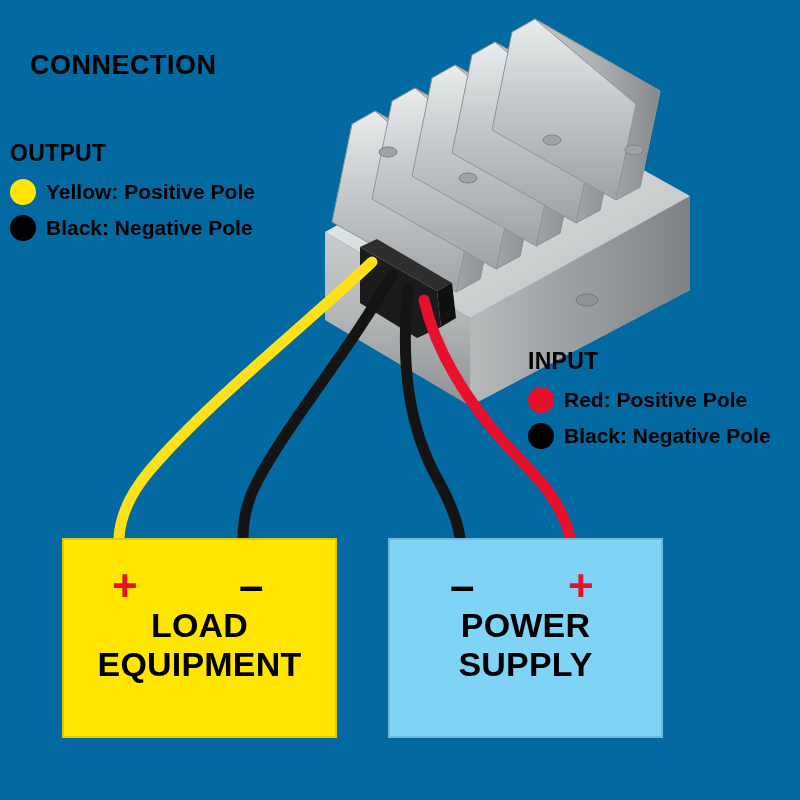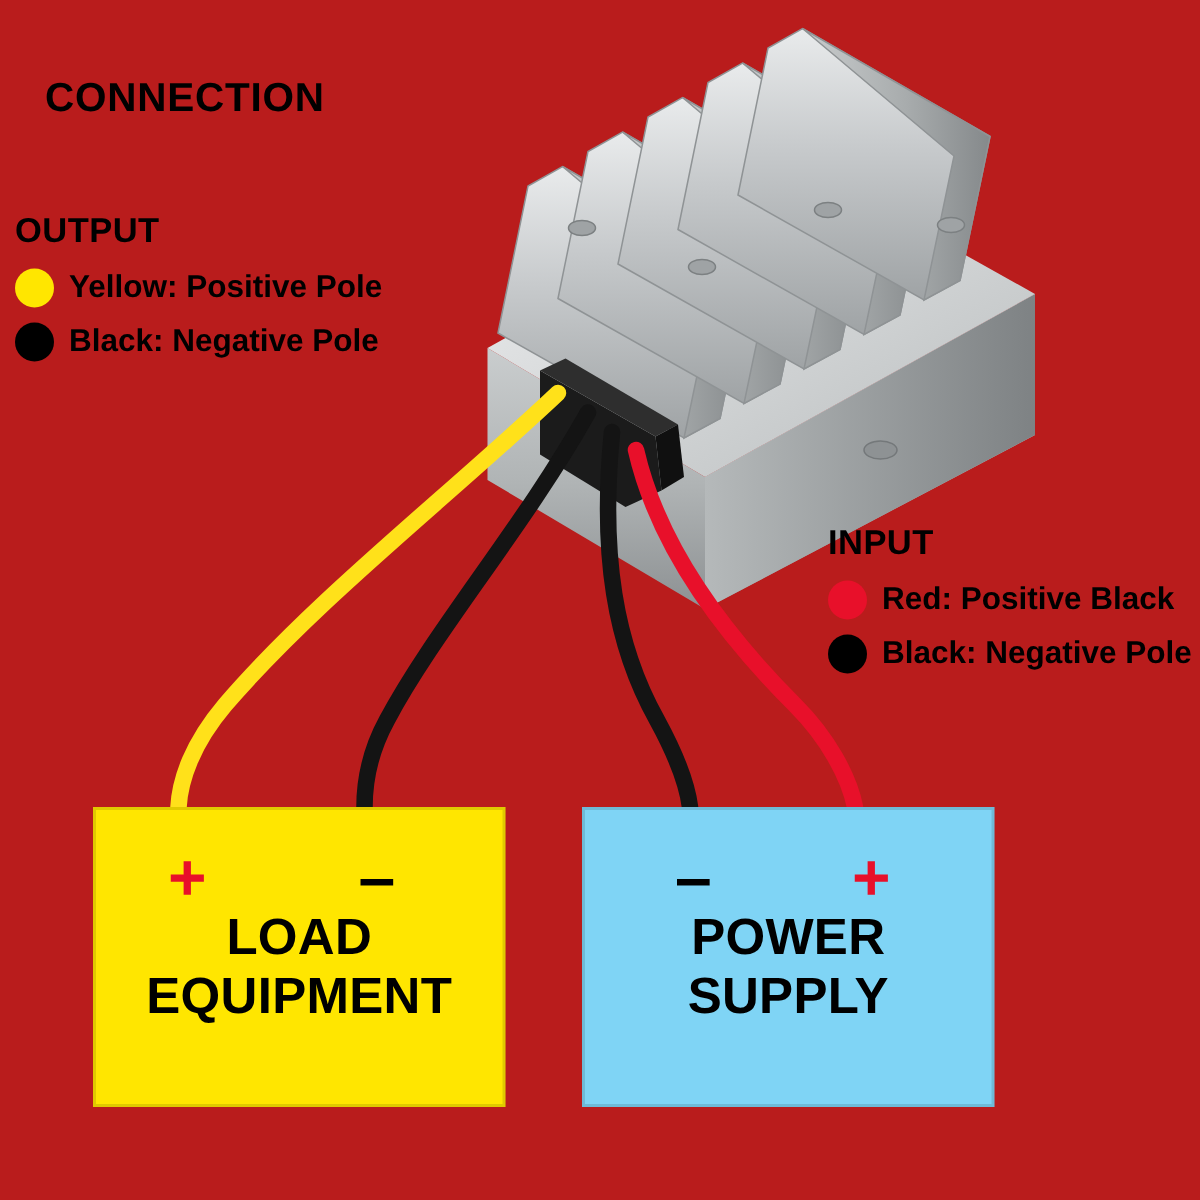--- a/index.html
+++ b/index.html
@@ -7,21 +7,21 @@
     padding: 0;
     background: #ffffff;
   }
   body {
     font-family: "Liberation Sans", sans-serif;
   }
   #stage {
     position: relative;
     width: 800px;
     height: 800px;
-    background: #b91c1c;
+    background: #0369a1;
     overflow: hidden;
   }
   .abs { position: absolute; }
 
   
   .title {
     left: 30px;
     top: 50px;
     font-size: 27px;
     font-weight: bold;
@@ -173,25 +173,25 @@
     <div class="legend-row" style="margin-top:12px;">
       <span class="legend-dot" style="background:#ffe600;"></span>
       <span class="legend-text">Yellow: Positive Pole</span>
     </div>
     <div class="legend-row" style="margin-top:10px;">
       <span class="legend-dot" style="background:#000000;"></span>
       <span class="legend-text">Black: Negative Pole</span>
     </div>
   </div>
 
-  <div class="abs" style="left:552px; top:348px;">
+  <div class="abs" style="left:528px; top:348px;">
     <div class="section-label">INPUT</div>
     <div class="legend-row" style="margin-top:12px;">
       <span class="legend-dot" style="background:#e8102a;"></span>
-      <span class="legend-text">Red: Positive Black</span>
+      <span class="legend-text">Red: Positive Pole</span>
     </div>
     <div class="legend-row" style="margin-top:10px;">
       <span class="legend-dot" style="background:#000000;"></span>
       <span class="legend-text">Black: Negative Pole</span>
     </div>
   </div>
 
   <div class="abs box" id="load-box" style="left:62px; top:538px; width:275px; height:200px; background:#ffe600;">
     <span class="pole-sym pole-red" style="left:48px; top:24px;">+</span>
     <span class="pole-sym pole-black" style="left:175px; top:24px;">–</span>

